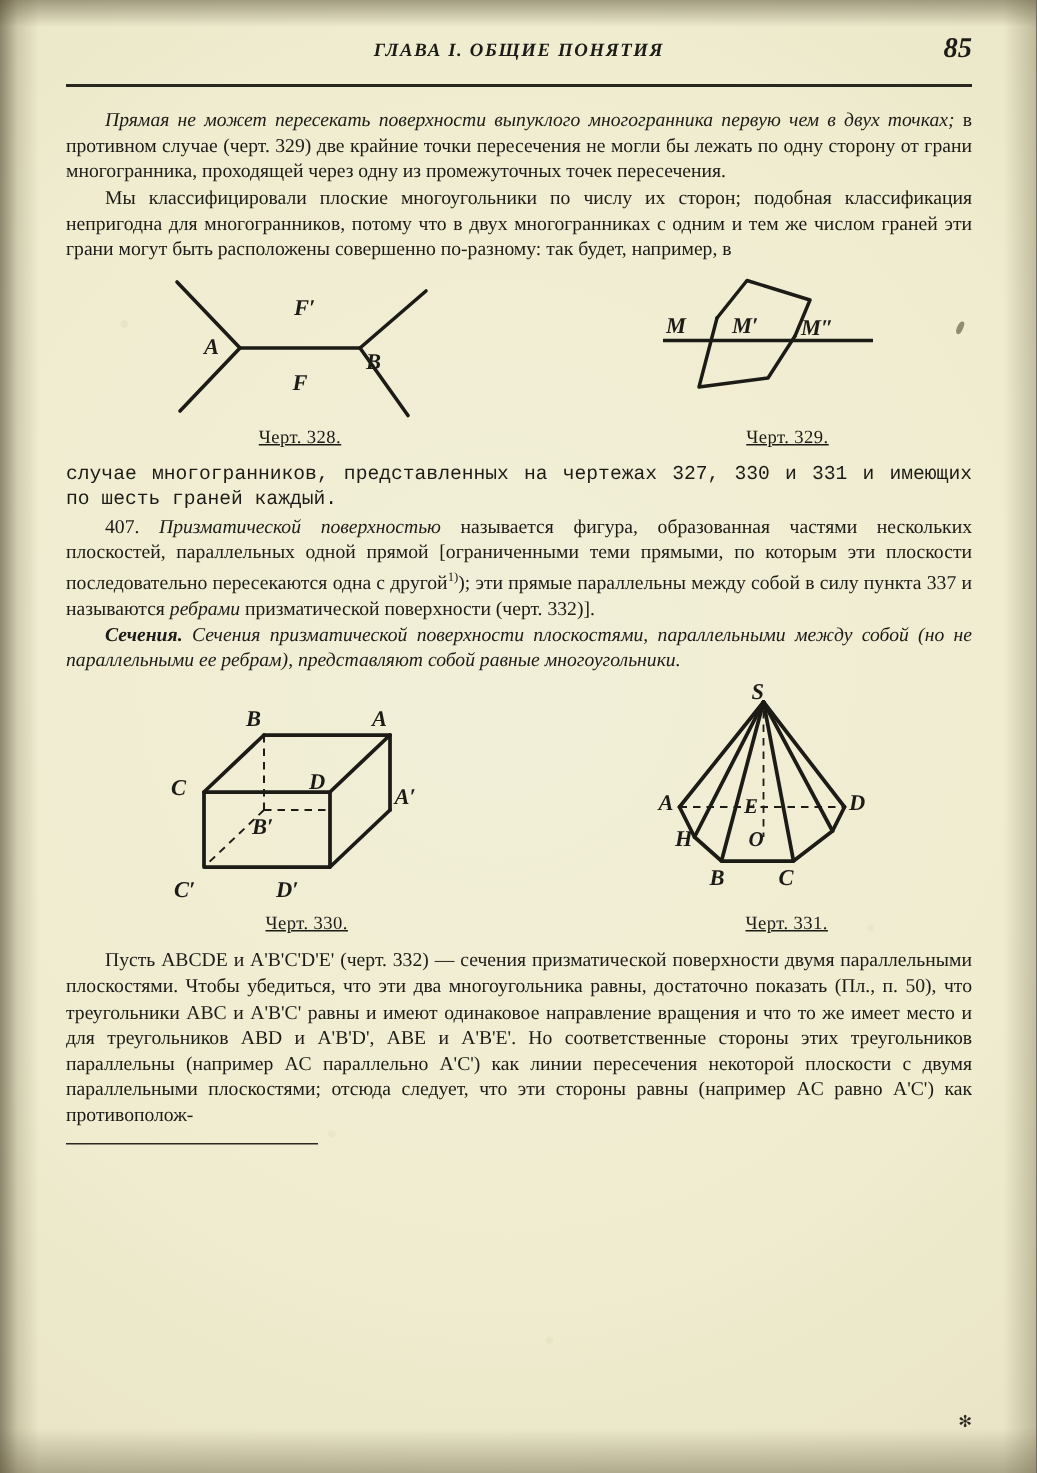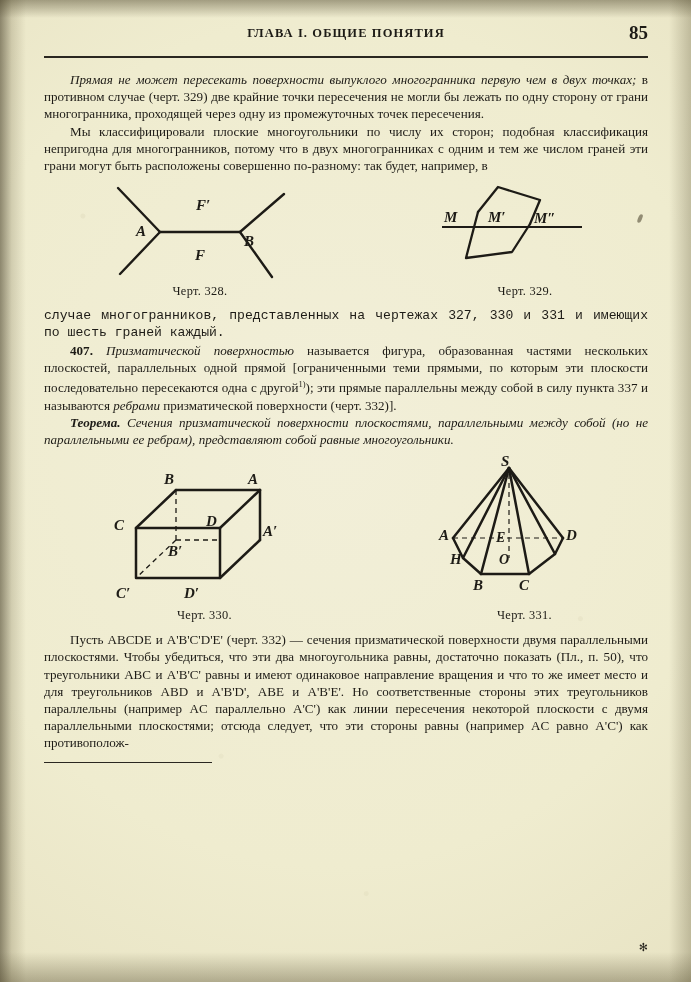--- a/index.html
+++ b/index.html
@@ -52,20 +52,21 @@
     position: absolute;
     left: 44px;
     top: 26px;
     width: 604px;
   }
 
   
   .runhead {
     position: relative;
     height: 26px;
+    font-style: italic;
   }
   .runhead .title {
     position: absolute;
     left: 0; right: 0;
     text-align: center;
     font-size: 12.5px;
     letter-spacing: 1.1px;
     font-weight: 700;
   }
   .runhead .folio {
@@ -87,38 +88,39 @@
     font-size: 13.1px;
     line-height: 17.2px;
     text-align: justify;
     text-justify: inter-word;
     hyphens: manual;
   }
   p.body.indent { text-indent: 26px; }
   p.first { margin-top: 13px; }
   .it { font-style: italic; }
   .bi { font-style: italic; font-weight: 700; }
-  .num { font-weight: 700; }
+  .num { font-weight: 400; }
   .mathit { font-family: "Liberation Serif", serif; }
 
   
   .figrow {
     display: flex;
     justify-content: space-between;
     align-items: flex-end;
   }
   .fig {
     display: flex;
     flex-direction: column;
     align-items: center;
   }
   .figcap {
     font-size: 12.4px;
     margin-top: 2px;
     letter-spacing: 0.3px;
+    text-decoration: underline;
   }
   svg { display: block; }
   svg text {
     font-family: "Liberation Serif", serif;
     font-style: italic;
     font-weight: 700;
     fill: #1d1b16;
   }
 
   
@@ -208,21 +210,21 @@
         </svg>
         <div class="figcap">Черт. 329.</div>
       </div>
 
     </div>
 
     <p class="body" style="margin-top:8px;font-family:Liberation Mono, monospace;">случае многогранников, представленных на чертежах 327, 330 и 331 и имеющих по шесть граней каждый.</p>
 
     <p class="body indent"><span class="num">407.</span> <span class="it">Призматической поверхностью</span><span> называется фигура, образованная частями нескольких плоскостей, параллельных одной прямой [ограниченными теми прямыми, по которым эти плоскости последовательно пересекаются одна с другой</span><span class="sup-ref">1)</span><span>); эти прямые параллельны между собой в силу пункта 337 и называются </span><span class="it">ребрами</span><span> призматической поверхности (черт. 332)].</span></p>
 
-    <p class="body indent"><span class="bi">Теорема.</span><span class="it"> Сечения призматической поверхности плоскостями, параллельными между собой (но не параллельными ее ребрам), представляют собой равные многоугольники.</span></p>
+    <p class="body indent"><span class="bi">Сечения.</span><span class="it"> Сечения призматической поверхности плоскостями, параллельными между собой (но не параллельными ее ребрам), представляют собой равные многоугольники.</span></p>
 
     <div class="figrow" style="margin-top:6px; padding:0 36px 0 58px;">
 
       <div class="fig">
         <svg width="205" height="140" viewBox="0 0 205 140">
           <g stroke="#1d1b16" stroke-width="2.5" fill="none" stroke-linejoin="round" stroke-linecap="round">
 
             <polygon points="34,62 118,62 118,112 34,112"></polygon>
 
             <line x1="34" y1="62" x2="74" y2="24"></line>

